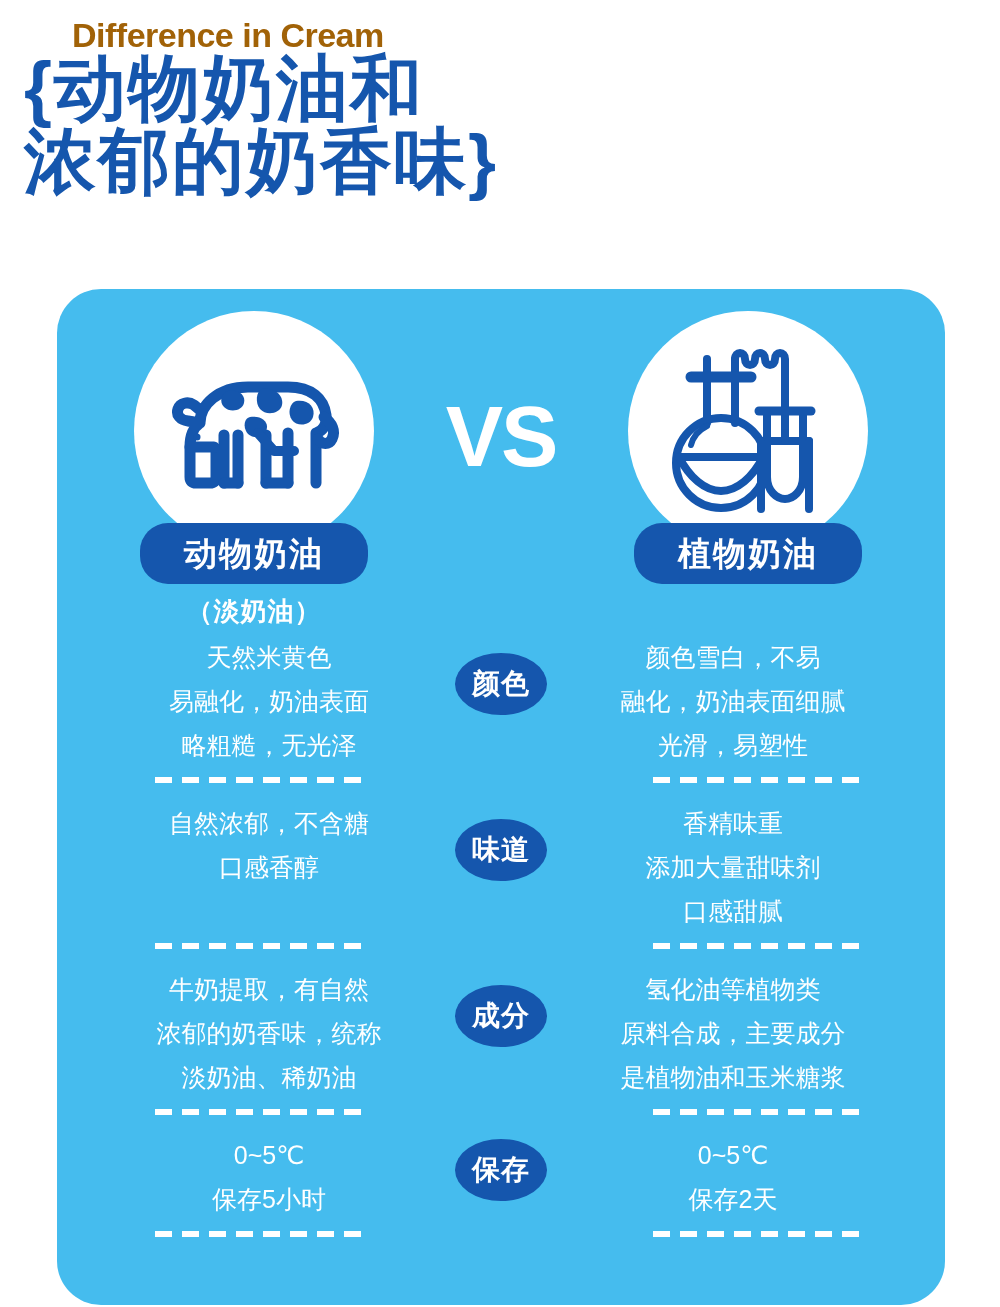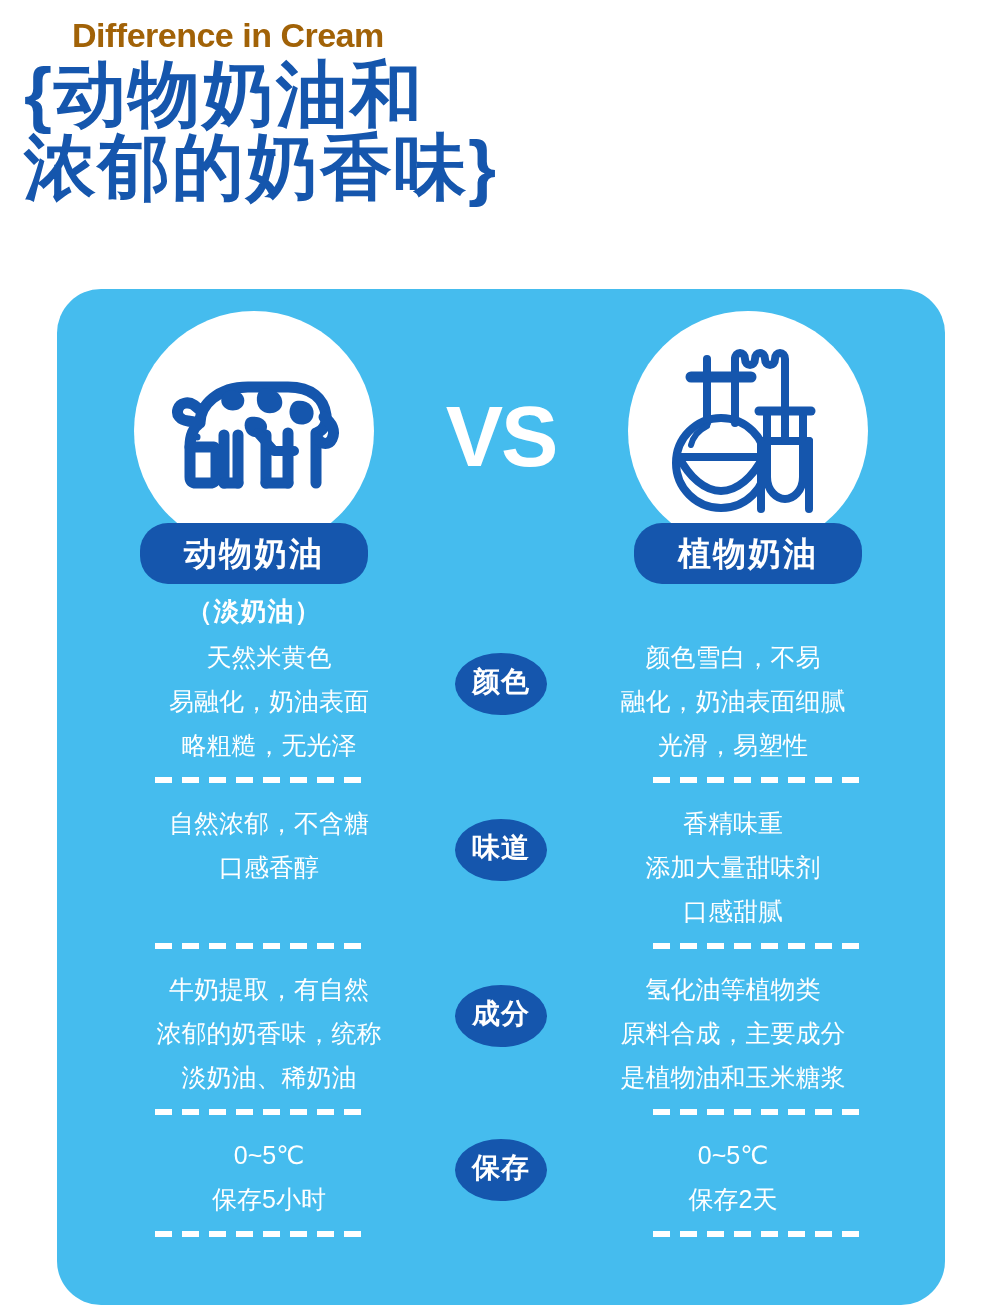--- a/index.html
+++ b/index.html
@@ -13,21 +13,20 @@
 
   
   .header{ position:absolute; left:24px; top:18px; width:700px; }
   .eyebrow{
     font-size:34px; font-weight:bold; color:#a16207;
     letter-spacing:-0.5px; line-height:1;
     font-family:"Liberation Sans","DejaVu Sans",sans-serif;
     margin-left:48px;
   }
   .title-cn{
-    margin-top:6px;
     font-size:72px; font-weight:bold; color:#1556AD;
     line-height:1.02; letter-spacing:2px; white-space:nowrap;
   }
   .title-cn .ln{ display:block; }
 
   
   .card{
     position:absolute; left:57px; top:289px;
     width:888px; height:1016px;
     background:#45BCEE;
@@ -97,21 +96,20 @@
     left:50%; transform:translateX(-50%);
     width:92px; height:62px;
     background:#1556AD;
     border-radius:50%;
     display:flex; align-items:center; justify-content:center;
     z-index:4;
   }
   .badge span{
     color:#ffffff; font-size:28px; font-weight:bold; letter-spacing:1px;
     line-height:1;
-    font-family:Liberation Mono, monospace;
   }
 
   .dashes{ position:relative; height:26px; }
   .dash-line{
     position:absolute; top:10px; height:6px;
     width:208px;
     background-image:repeating-linear-gradient(
         to right,#ffffff 0 17px, rgba(255,255,255,0) 17px 27px);
   }
   .dash-line.l{ left:98px; }

